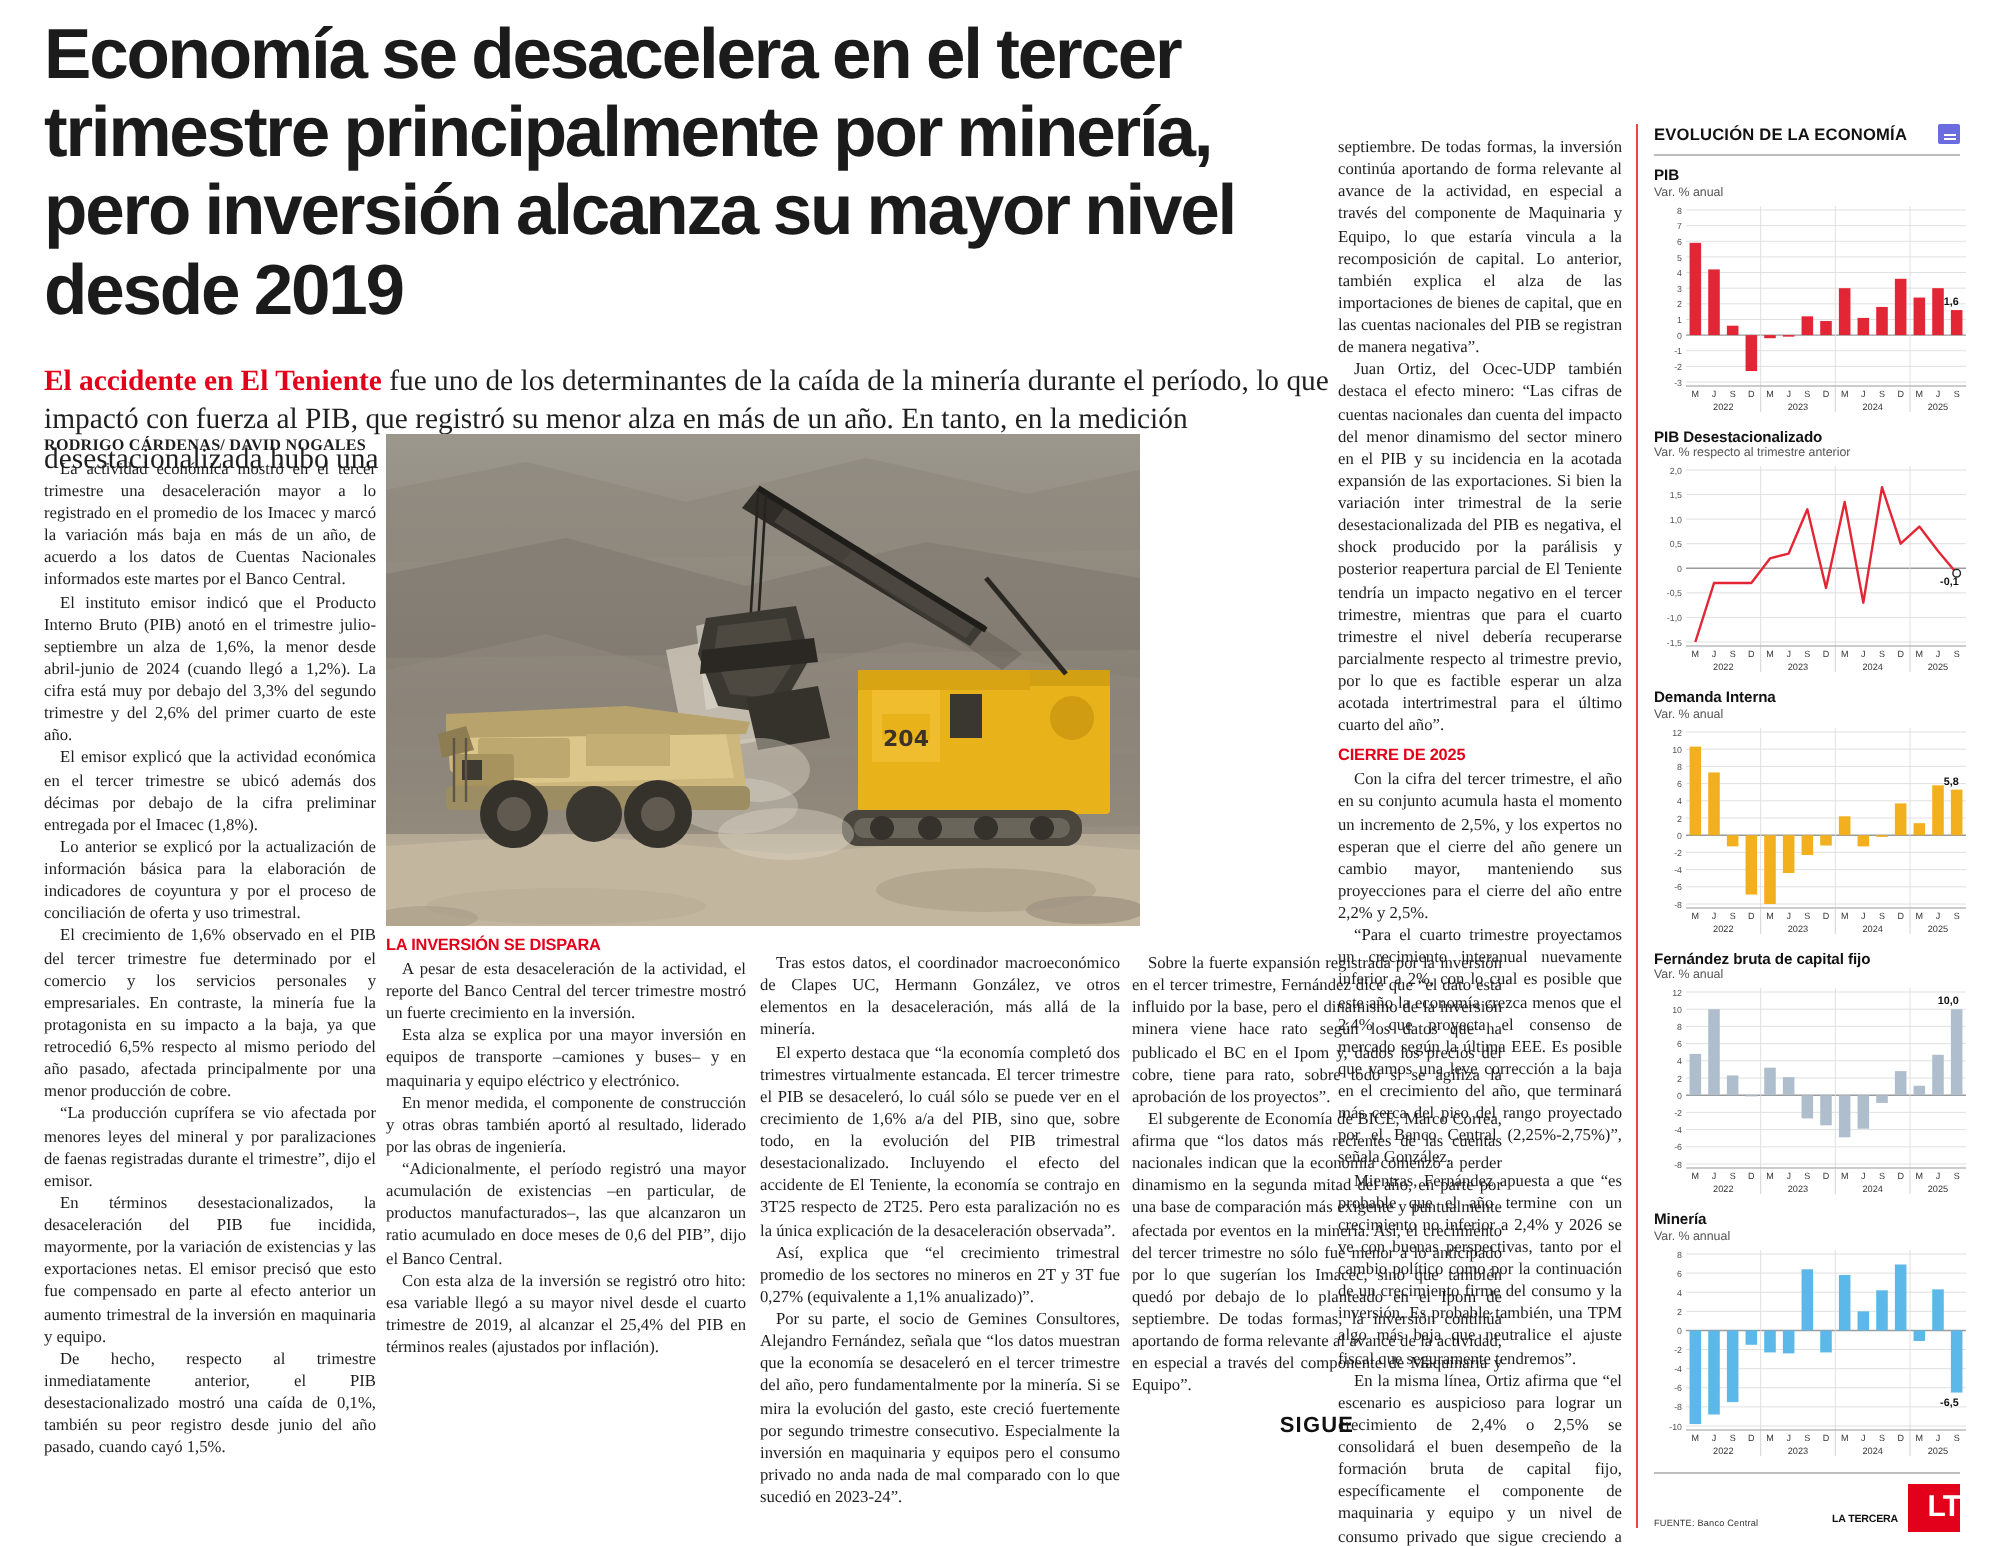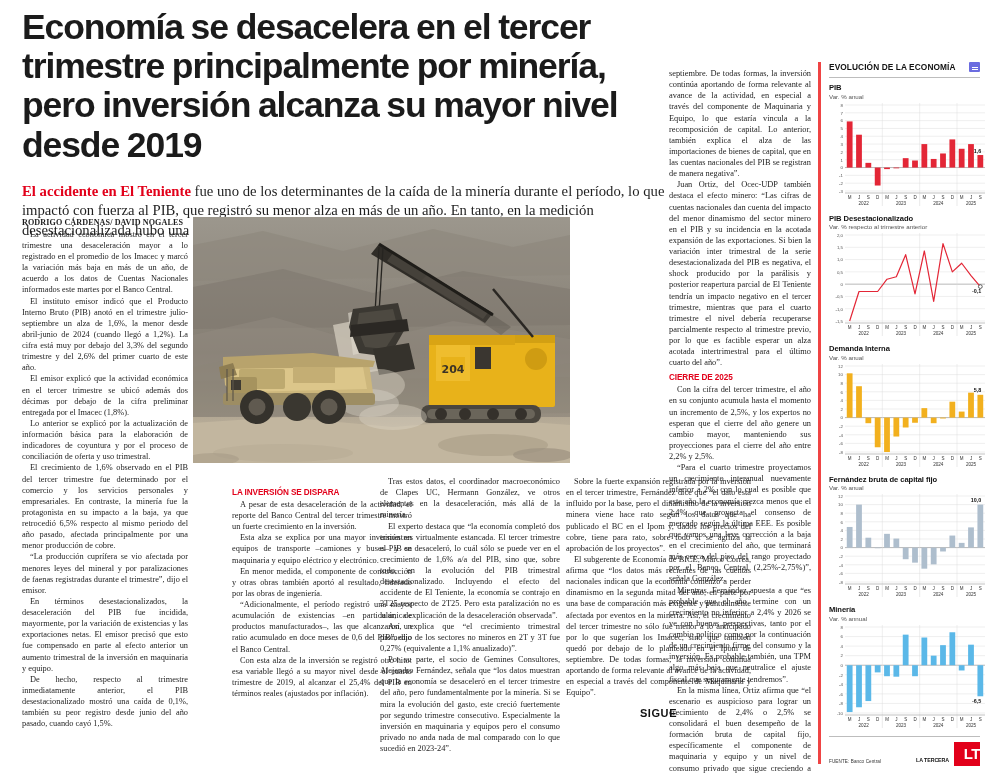--- a/index.html
+++ b/index.html
@@ -63,21 +63,21 @@
     font-family:"Liberation Sans", sans-serif;
     font-weight:bold;
     font-size:8.2px;
     color:#e2001a;
     letter-spacing:-0.1px;
     margin-bottom:2.5px;
     text-indent:0 !important;
   }
 
   #col1 { left:22px;  top:218px; width:166px; }
-  #col2 { left:193px; top:488px; width:180px;margin-left:39px; }
+  #col2 { left:193px; top:468px; width:180px; }
   #col3 { left:380px; top:476px; width:180px; }
   #col4 { left:566px; top:476px; width:185px; }
   #col5 { left:669px; top:68px;  width:142px; }
 
   .sigue {
     font-family:"Liberation Sans", sans-serif;
     font-weight:bold;
     font-size:11px;
     letter-spacing:0.6px;
     text-align:center;
@@ -88,21 +88,21 @@
   
   .photo {
     position:absolute; left:193px; top:217px; width:377px; height:246px;
     overflow:hidden; background:#ef4444;
   }
   .photo svg { display:block; width:100%; height:100%; }
 
   
   .panel {
     position:absolute; left:818px; top:62px; width:162px; height:702px;
-    border-left:3px solid #ef4444;
+    border-left:1px solid #ef4444;
     padding-left:8px;
   }
   .panel-title-row {
     display:flex; align-items:center; justify-content:space-between;
     padding-bottom:5px;
   }
   .panel-title {
     font-family:"Liberation Sans", sans-serif;
     font-weight:bold; font-size:8.3px; letter-spacing:0.1px;
     color:#111;

